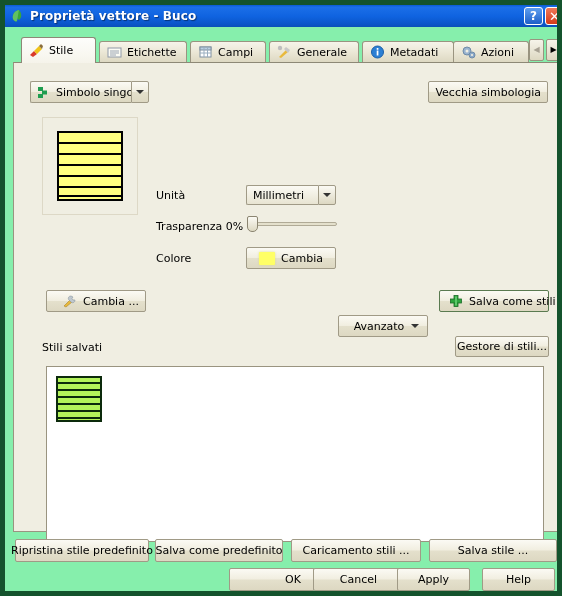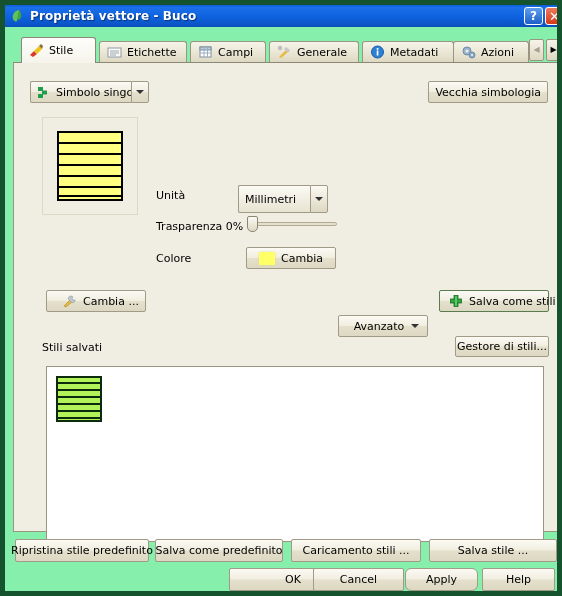--- a/index.html
+++ b/index.html
@@ -161,21 +161,21 @@
     box-sizing: border-box;
     border: 2px solid #000;
     background: #ffff80;
   }
   #previewswatch .hl {
     position: absolute; left: 0; width: 100%; height: 2px; background: #000;
   }
 
   
   .proplabel { position: absolute; font-size: 11px; color: #000; }
-  #unitsbox { position: absolute; left: 224px; top: 122px; width: 90px; height: 28px; display: flex; }
+  #unitsbox { position: absolute; left: 232px; top: 122px; width: 90px; height: 20px; display: flex; }
   #unitsbox .field {
     flex: 1;
     box-sizing: border-box;
     border: 1px solid #a09a86; border-right: none;
     border-radius: 2px 0 0 2px;
     background: linear-gradient(to bottom, #fbfaf4, #e8e4d2);
     display: flex; align-items: center; padding-left: 6px; font-size: 11px;
   }
   #unitsbox .drop {
     width: 18px; box-sizing: border-box;
@@ -452,21 +452,21 @@
     </div>
   </div>
 
   <div id="btnrow2">
     <div class="btn" style="left:224px; width:86px;padding-left:48px;">
       <span>OK</span>
     </div>
     <div class="btn" style="left:308px; width:91px;">
       <span>Cancel</span>
     </div>
-    <div class="btn" style="left:400px; width:73px;border-radius:6px;">
+    <div class="btn" style="left:392px; width:73px;">
       <span>Apply</span>
     </div>
     <div class="btn" style="left:477px; width:73px;">
       <span>Help</span>
     </div>
   </div>
 
 </div>
 
 </body></html>

